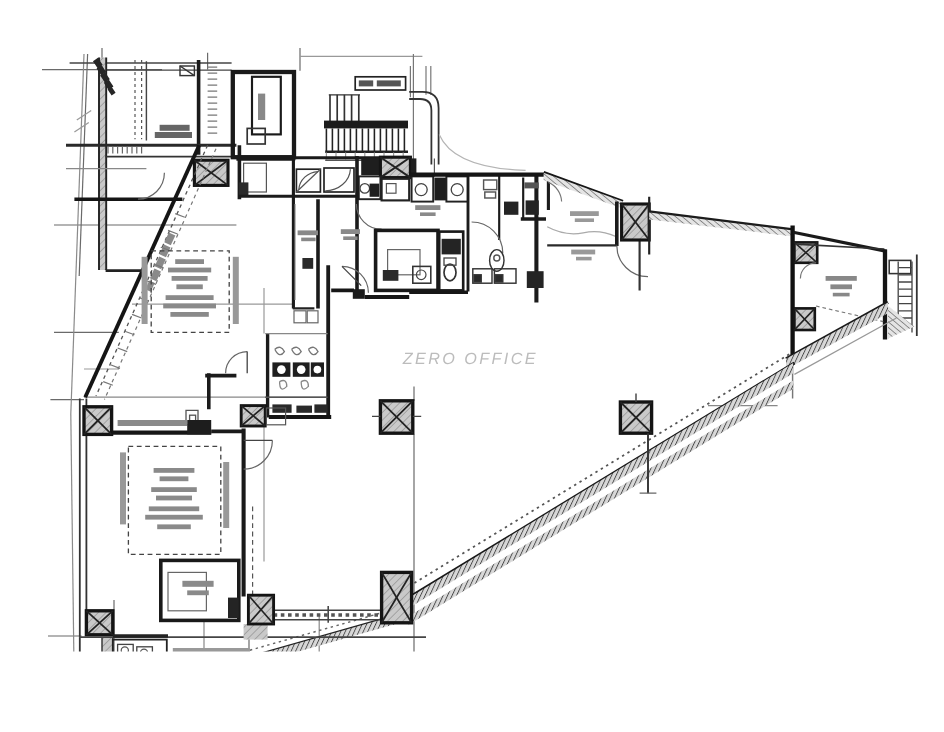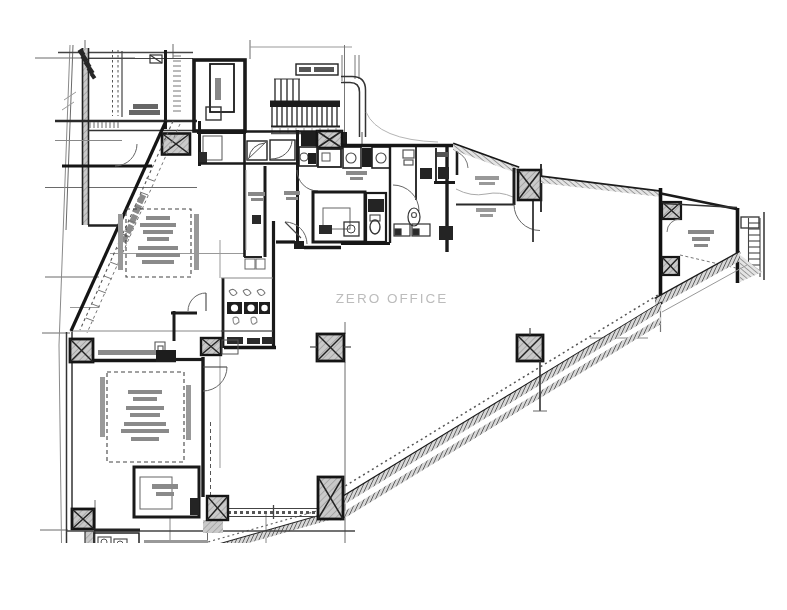--- a/index.html
+++ b/index.html
@@ -1,17 +1,17 @@
 <!DOCTYPE html>
 <html><head>
 <meta charset="utf-8">
 <style>
 html,body{margin:0;padding:0;background:#fff;}
 #plan{width:787px;height:543px;position:relative;overflow:hidden;
- font-family:"Liberation Sans", sans-serif;}
+ font-family:"Liberation Sans", sans-serif;font-style:italic;}
 svg{display:block;filter:blur(0.6px);}
 .wm{font-family:"Liberation Sans", sans-serif;}
 </style>
 </head>
 <body>
 
 <div id="plan">
 <svg width="787" height="610" viewBox="0 0 787 610" xmlns="http://www.w3.org/2000/svg">
 <defs>
 <pattern id="hatch" width="3.4" height="3.4" patternUnits="userSpaceOnUse" patternTransform="rotate(25)">

